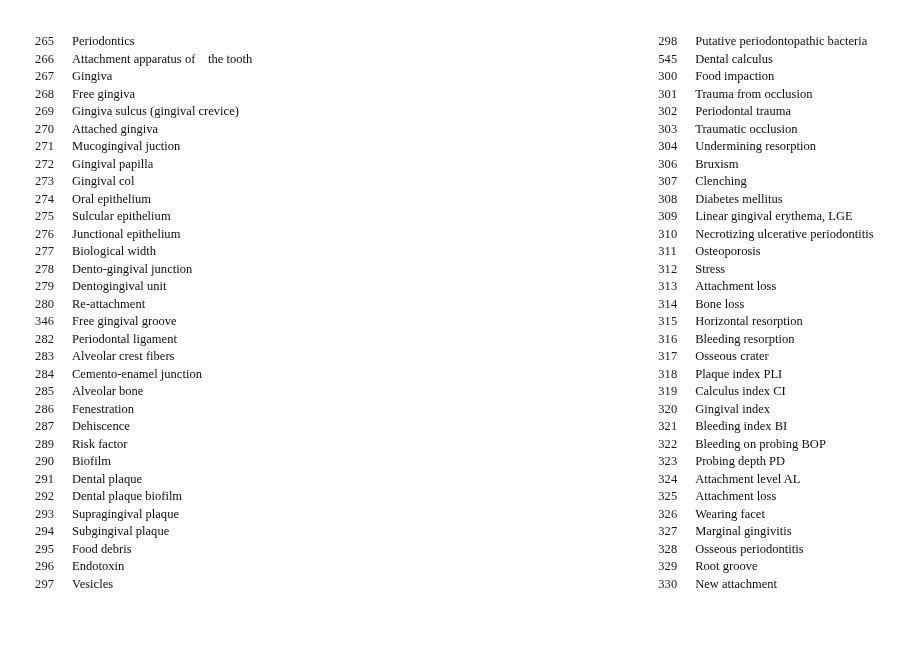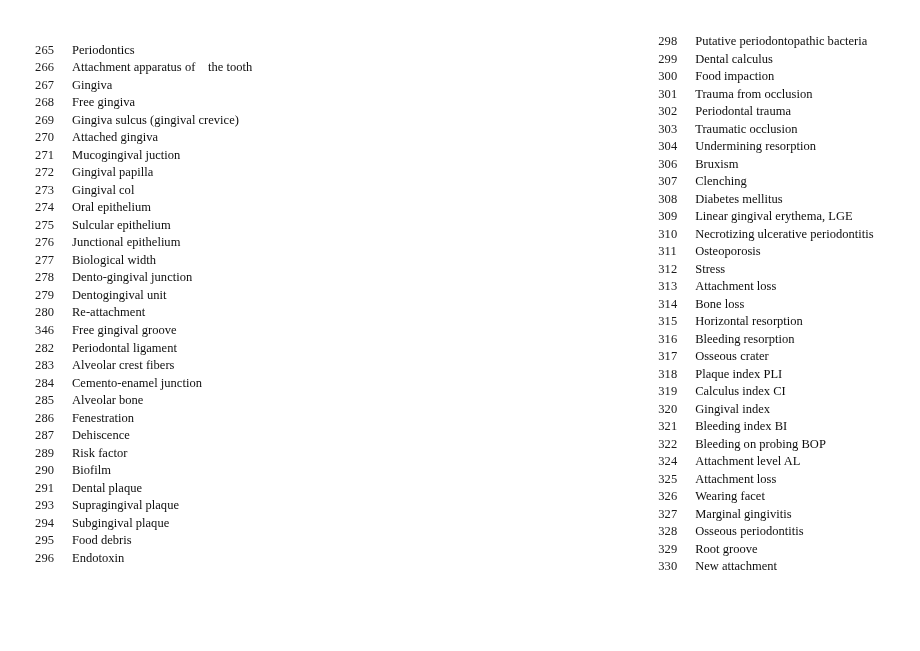--- a/index.html
+++ b/index.html
@@ -162,43 +162,51 @@
         </div>
         <div class="entry">
           <span class="entry-number">290</span>
           <span class="entry-label">Biofilm</span>
         </div>
         <div class="entry">
           <span class="entry-number">291</span>
           <span class="entry-label">Dental plaque</span>
         </div>
         <div class="entry">
+          <span class="entry-number">292</span>
+          <span class="entry-label">Dental plaque biofilm</span>
+        </div>
+        <div class="entry">
           <span class="entry-number">293</span>
           <span class="entry-label">Supragingival plaque</span>
         </div>
         <div class="entry">
           <span class="entry-number">294</span>
           <span class="entry-label">Subgingival plaque</span>
         </div>
         <div class="entry">
           <span class="entry-number">295</span>
           <span class="entry-label">Food debris</span>
         </div>
         <div class="entry">
           <span class="entry-number">296</span>
           <span class="entry-label">Endotoxin</span>
         </div>
+        <div class="entry">
+          <span class="entry-number">297</span>
+          <span class="entry-label">Vesicles</span>
+        </div>
       </div>
     <div class="column right">
         <div class="entry">
           <span class="entry-number">298</span>
           <span class="entry-label">Putative periodontopathic bacteria</span>
         </div>
         <div class="entry">
-          <span class="entry-number">299</span>
+          <span class="entry-number">545</span>
           <span class="entry-label">Dental calculus</span>
         </div>
         <div class="entry">
           <span class="entry-number">300</span>
           <span class="entry-label">Food impaction</span>
         </div>
         <div class="entry">
           <span class="entry-number">301</span>
           <span class="entry-label">Trauma from occlusion</span>
         </div>
@@ -274,20 +282,24 @@
           <span class="entry-number">320</span>
           <span class="entry-label">Gingival index</span>
         </div>
         <div class="entry">
           <span class="entry-number">321</span>
           <span class="entry-label">Bleeding index BI</span>
         </div>
         <div class="entry">
           <span class="entry-number">322</span>
           <span class="entry-label">Bleeding on probing BOP</span>
+        </div>
+        <div class="entry">
+          <span class="entry-number">323</span>
+          <span class="entry-label">Probing depth PD</span>
         </div>
         <div class="entry">
           <span class="entry-number">324</span>
           <span class="entry-label">Attachment level AL</span>
         </div>
         <div class="entry">
           <span class="entry-number">325</span>
           <span class="entry-label">Attachment loss</span>
         </div>
         <div class="entry">

